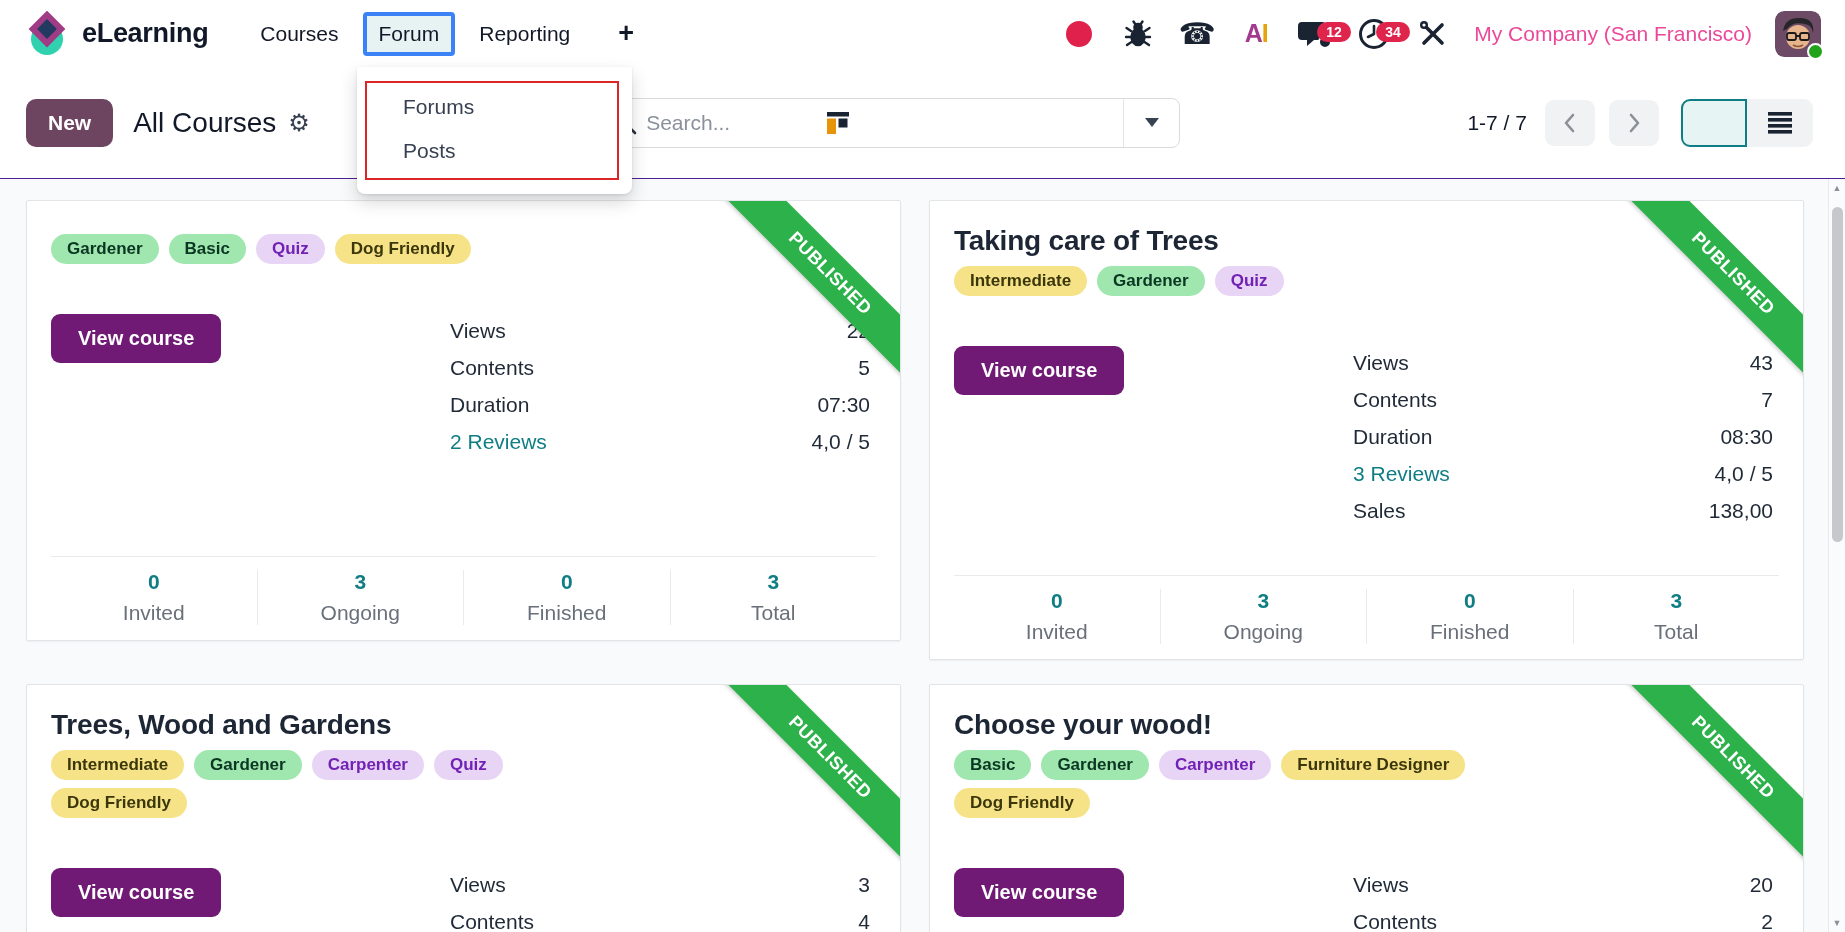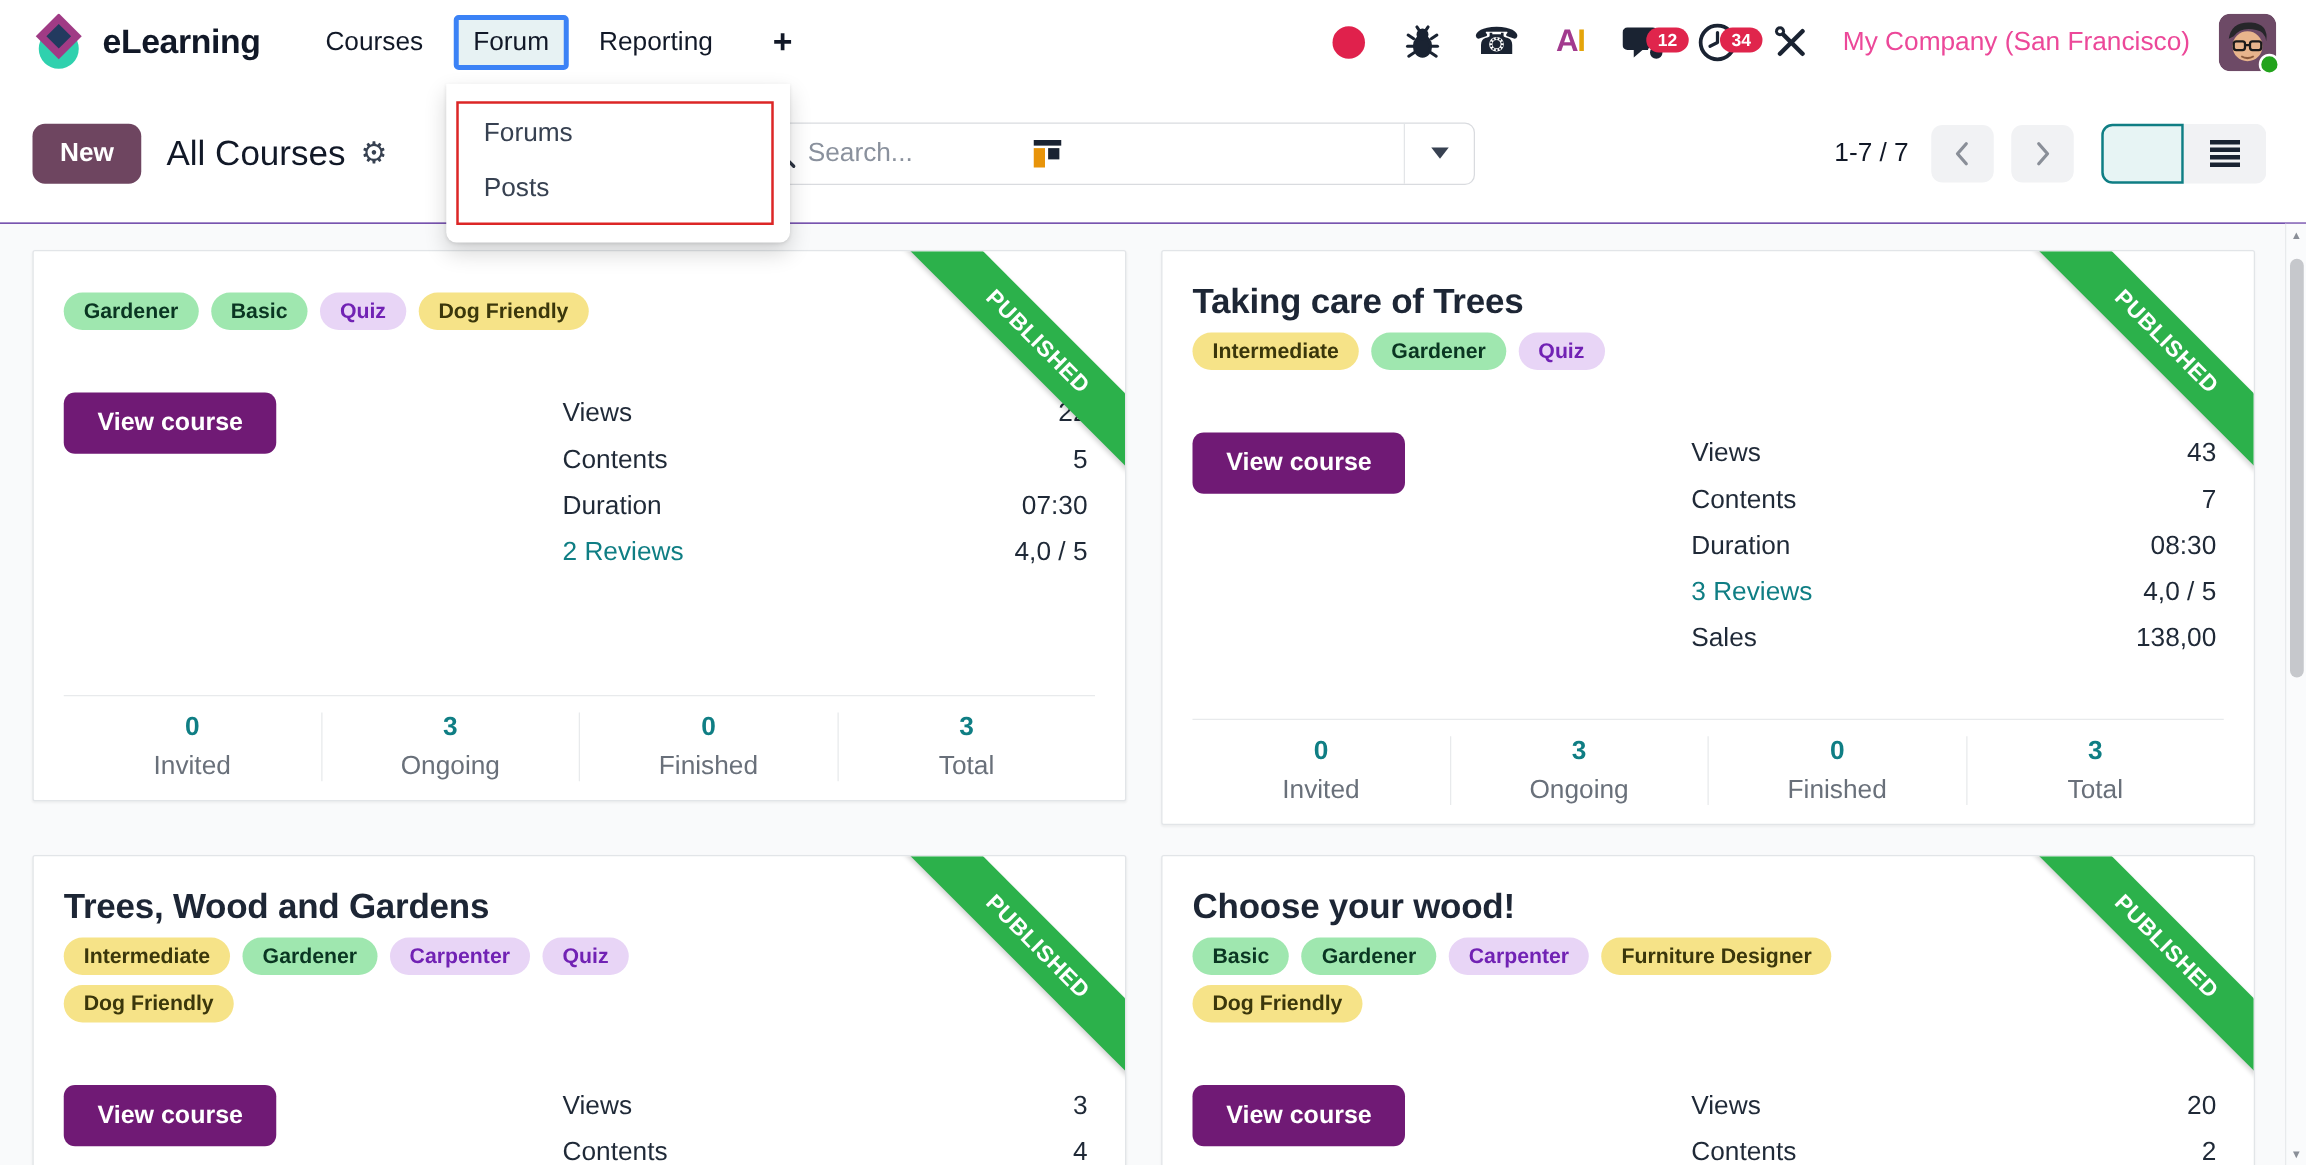--- a/index.html
+++ b/index.html
@@ -29,21 +29,21 @@
     background:#22a31c; border:2px solid #fff; }
   .user-block { display:flex; flex-direction:column; gap:3px; margin-left:2px; }
   .user-name { font-size:17px; color:#111827; }
   .db-pill { display:flex; align-items:center; gap:6px; background:#fdf6c9; padding:2px 6px; border-radius:3px; }
   .db-text { font-family:"DejaVu Sans Mono", monospace; font-size:16px; color:#111827; }
 
   
   .dropdown { position:absolute; left:357px; top:67px; width:275px; height:127px; background:#fff;
     box-shadow:0 8px 18px rgba(0,0,0,.16), 0 1px 3px rgba(0,0,0,.1); border-radius:0 0 8px 8px; z-index:40; }
   .dropdown-redbox { position:absolute; left:8px; top:14px; width:254px; height:99px; border:2px solid #dc2626; }
-  .dropdown-items { position:absolute; left:0; top:18px; width:100%; }
+  .dropdown-items { position:absolute; left:16px; top:18px; width:100%; }
   .dropdown-item { font-size:21px; color:#374151; padding:10px 0 10px 30px; cursor:pointer; }
 
   
   .control { height:112px; display:flex; align-items:center; padding:0 32px 0 26px; background:#fff;
     border-bottom:1px solid #4c1d95; position:relative; z-index:10; }
   .btn-new { background:#6e4560; color:#fff; font-size:21px; font-weight:600; border:none; border-radius:10px;
     padding:12px 22px; cursor:pointer; }
   .view-title { font-size:28px; font-weight:500; color:#111827; margin-left:20px; }
   .gear { font-size:24px; color:#374151; margin-left:12px; cursor:pointer; }
   .searchbar { margin-left:auto; width:583px; height:50px; border:1px solid #d9dbdf; border-radius:8px;

